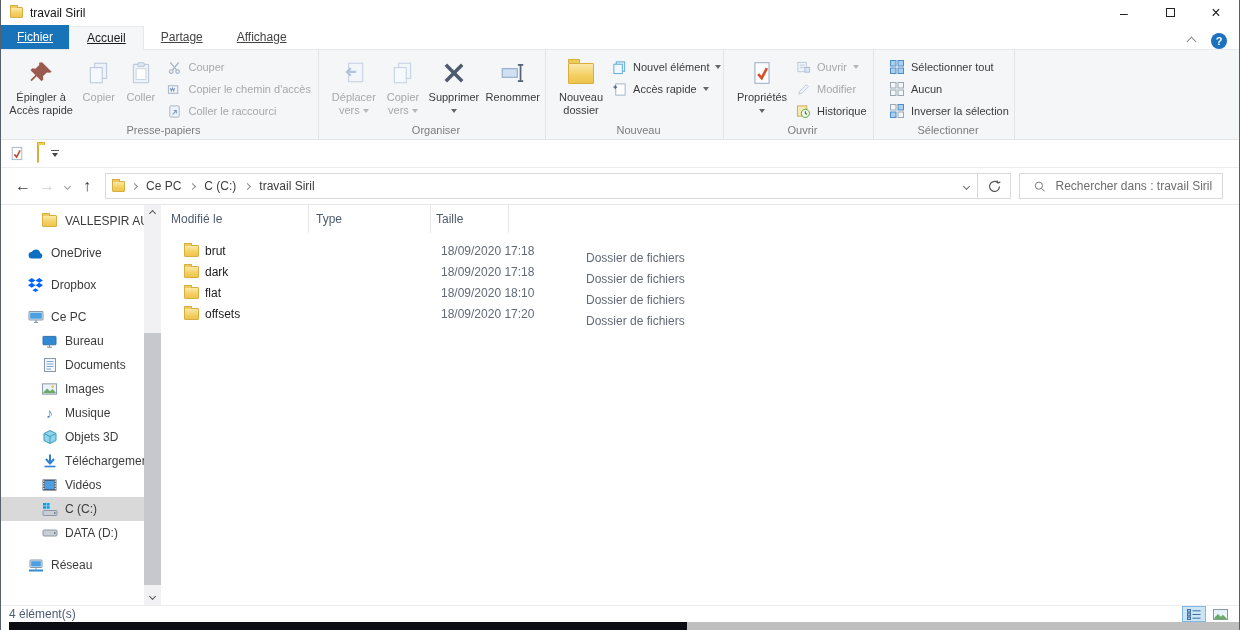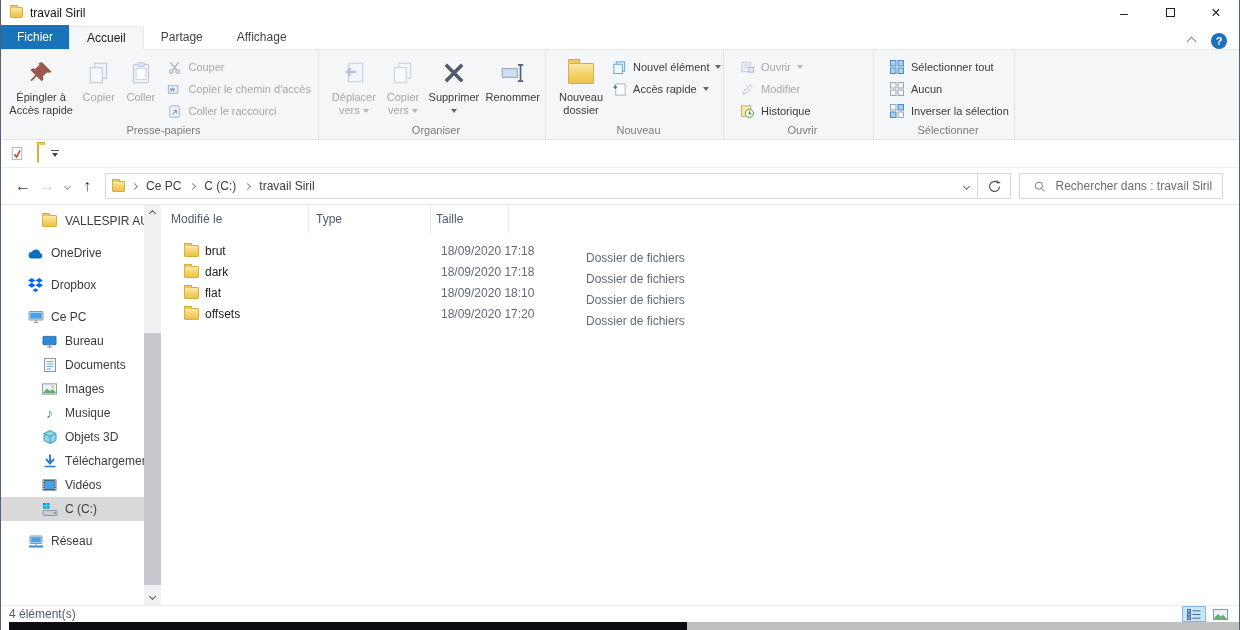--- a/index.html
+++ b/index.html
@@ -22,21 +22,21 @@
            border:1px solid #d9ae3e; border-radius:1px; }
   .ficon::before { content:''; position:absolute; top:-3px; left:-1px; width:6px; height:2px;
            background:#eccb5b; border:1px solid #d9ae3e; border-bottom:none; border-radius:1px 1px 0 0; }
   .ficon.big { width:26px; height:21px; }
   .ficon.big::before { width:10px; height:3px; top:-5px; }
   .ficon.sm { width:13px; height:11px; }
 
   
   .tabrow { height:25px; display:flex; align-items:flex-end; background:#fff;
             border-bottom:1px solid #e8e9ea; flex:none; }
-  .tab { height:24px; display:flex; align-items:center; padding:0 17px; font-size:12px; color:#444; }
+  .tab { height:24px; display:flex; align-items:center; padding:0 17px; font-size:12px; color:#444;text-decoration:underline; }
   .tab.file { background:#1873b8; color:#fff; padding:0 16px; }
   .tab.active { background:#f5f6f7; border:1px solid #e8e9ea; border-bottom:1px solid #f5f6f7;
                 margin-bottom:-1px; color:#1b1b1b; }
   .tabrow-right { margin-left:auto; display:flex; align-items:center; gap:16px; padding-right:12px; }
   .help-circle { width:16px; height:16px; border-radius:50%; background:#1b70c0; color:#fff;
                  font-size:11px; font-weight:bold; display:flex; align-items:center; justify-content:center; }
 
   
   .chev { display:inline-block; width:7px; height:7px;
           border-right:1.5px solid #6d6d6d; border-bottom:1.5px solid #6d6d6d; }
@@ -288,20 +288,29 @@
               </svg>
           </span>
           <span>Accès rapide</span>
           <span class="caret"></span>
         </div>
       </div>
       <div class="rgroup-label">Nouveau</div>
     </div>
 
     <div class="rgroup" style="width:150px; padding-left:10px;">
+      <div class="bigbtn" style="width:56px;">
+        <div class="icon32">
+          <svg width="26" height="26" viewBox="0 0 24 24">
+              <rect x="5.5" y="2.5" width="13" height="19" fill="#fff" stroke="#9fb0c4"></rect>
+              <path d="M8.5 13l3.2 3.8L16.5 7.5" stroke="#d8502a" stroke-width="2.4" fill="none"></path>
+            </svg>
+        </div>
+        <div class="blbl"><span>Propriétés</span><br><span class="caret"></span></div>
+      </div>
       <div class="smallcol">
         <div class="smallbtn disabled">
           <span class="sicon16">
             <svg width="15" height="15" viewBox="0 0 16 16">
                 <rect x="2" y="2.5" width="9" height="10" fill="#eef3f9" stroke="#bcc9db"></rect>
                 <path d="M4 5.5h5M4 8h5" stroke="#bcc9db"></path>
                 <rect x="9.5" y="8" width="5" height="5" fill="#dbe7f4" stroke="#abbcd2"></rect>
               </svg>
           </span>
           <span>Ouvrir</span>
@@ -539,20 +548,29 @@
                 <rect x="4.6" y="0" width="3" height="2.6"></rect>
                 <rect x="1" y="3.2" width="3" height="2.6"></rect>
                 <rect x="4.6" y="3.2" width="3" height="2.6"></rect>
               </g>
               <rect x="1" y="7.5" width="14" height="5" rx="1" fill="#c9ced4" stroke="#8a97a8"></rect>
               <circle cx="12.8" cy="10" r="0.9" fill="#6f7b88"></circle>
             </svg>
         </span>
         <span>C (C:)</span>
       </div>
+      <div class="side-item child">
+        <span class="sic">
+          <svg width="16" height="8" viewBox="0 0 16 8">
+              <rect x="1" y="1" width="14" height="6" rx="1" fill="#c9ced4" stroke="#8a97a8"></rect>
+              <circle cx="12.8" cy="4" r="0.9" fill="#6f7b88"></circle>
+            </svg>
+        </span>
+        <span>DATA (D:)</span>
+      </div>
       <div class="side-item top">
         <span class="sic">
           <svg width="16" height="13" viewBox="0 0 16 13">
               <rect x="2" y="1" width="12" height="7.5" rx="0.5" fill="#d6e9f8" stroke="#8a97a8"></rect>
               <rect x="3.2" y="2.2" width="9.6" height="5.2" fill="#4aa0e0"></rect>
               <path d="M1 11.5h14" stroke="#2f8ad4" stroke-width="2"></path>
               <path d="M8 8.5v3" stroke="#8a97a8"></path>
             </svg>
         </span>
         <span>Réseau</span>

